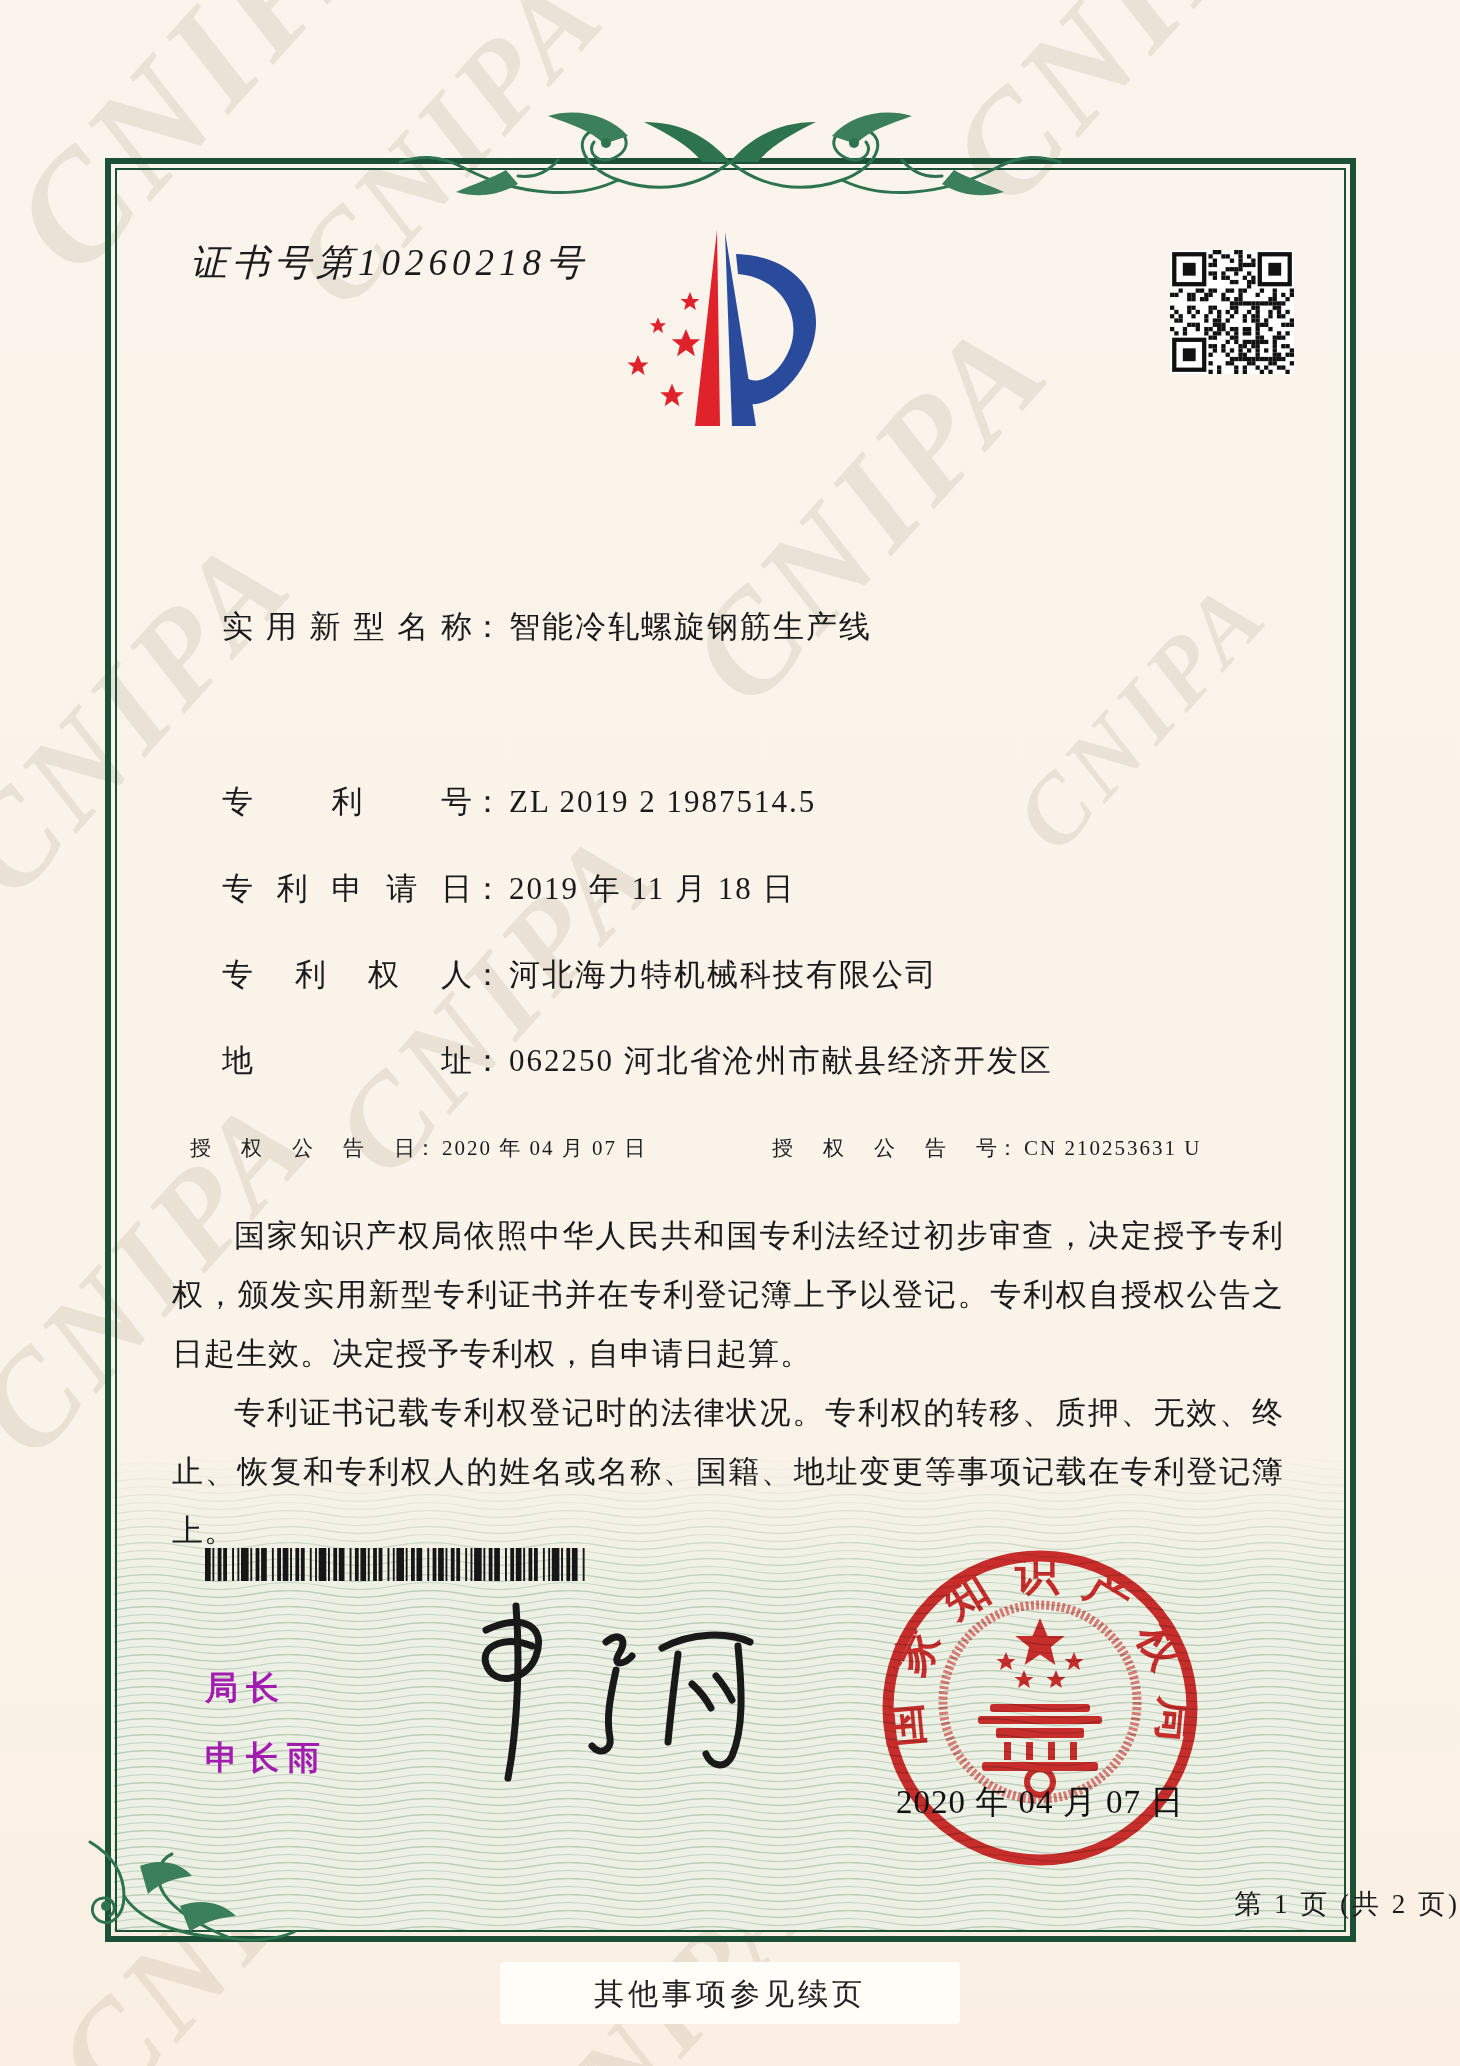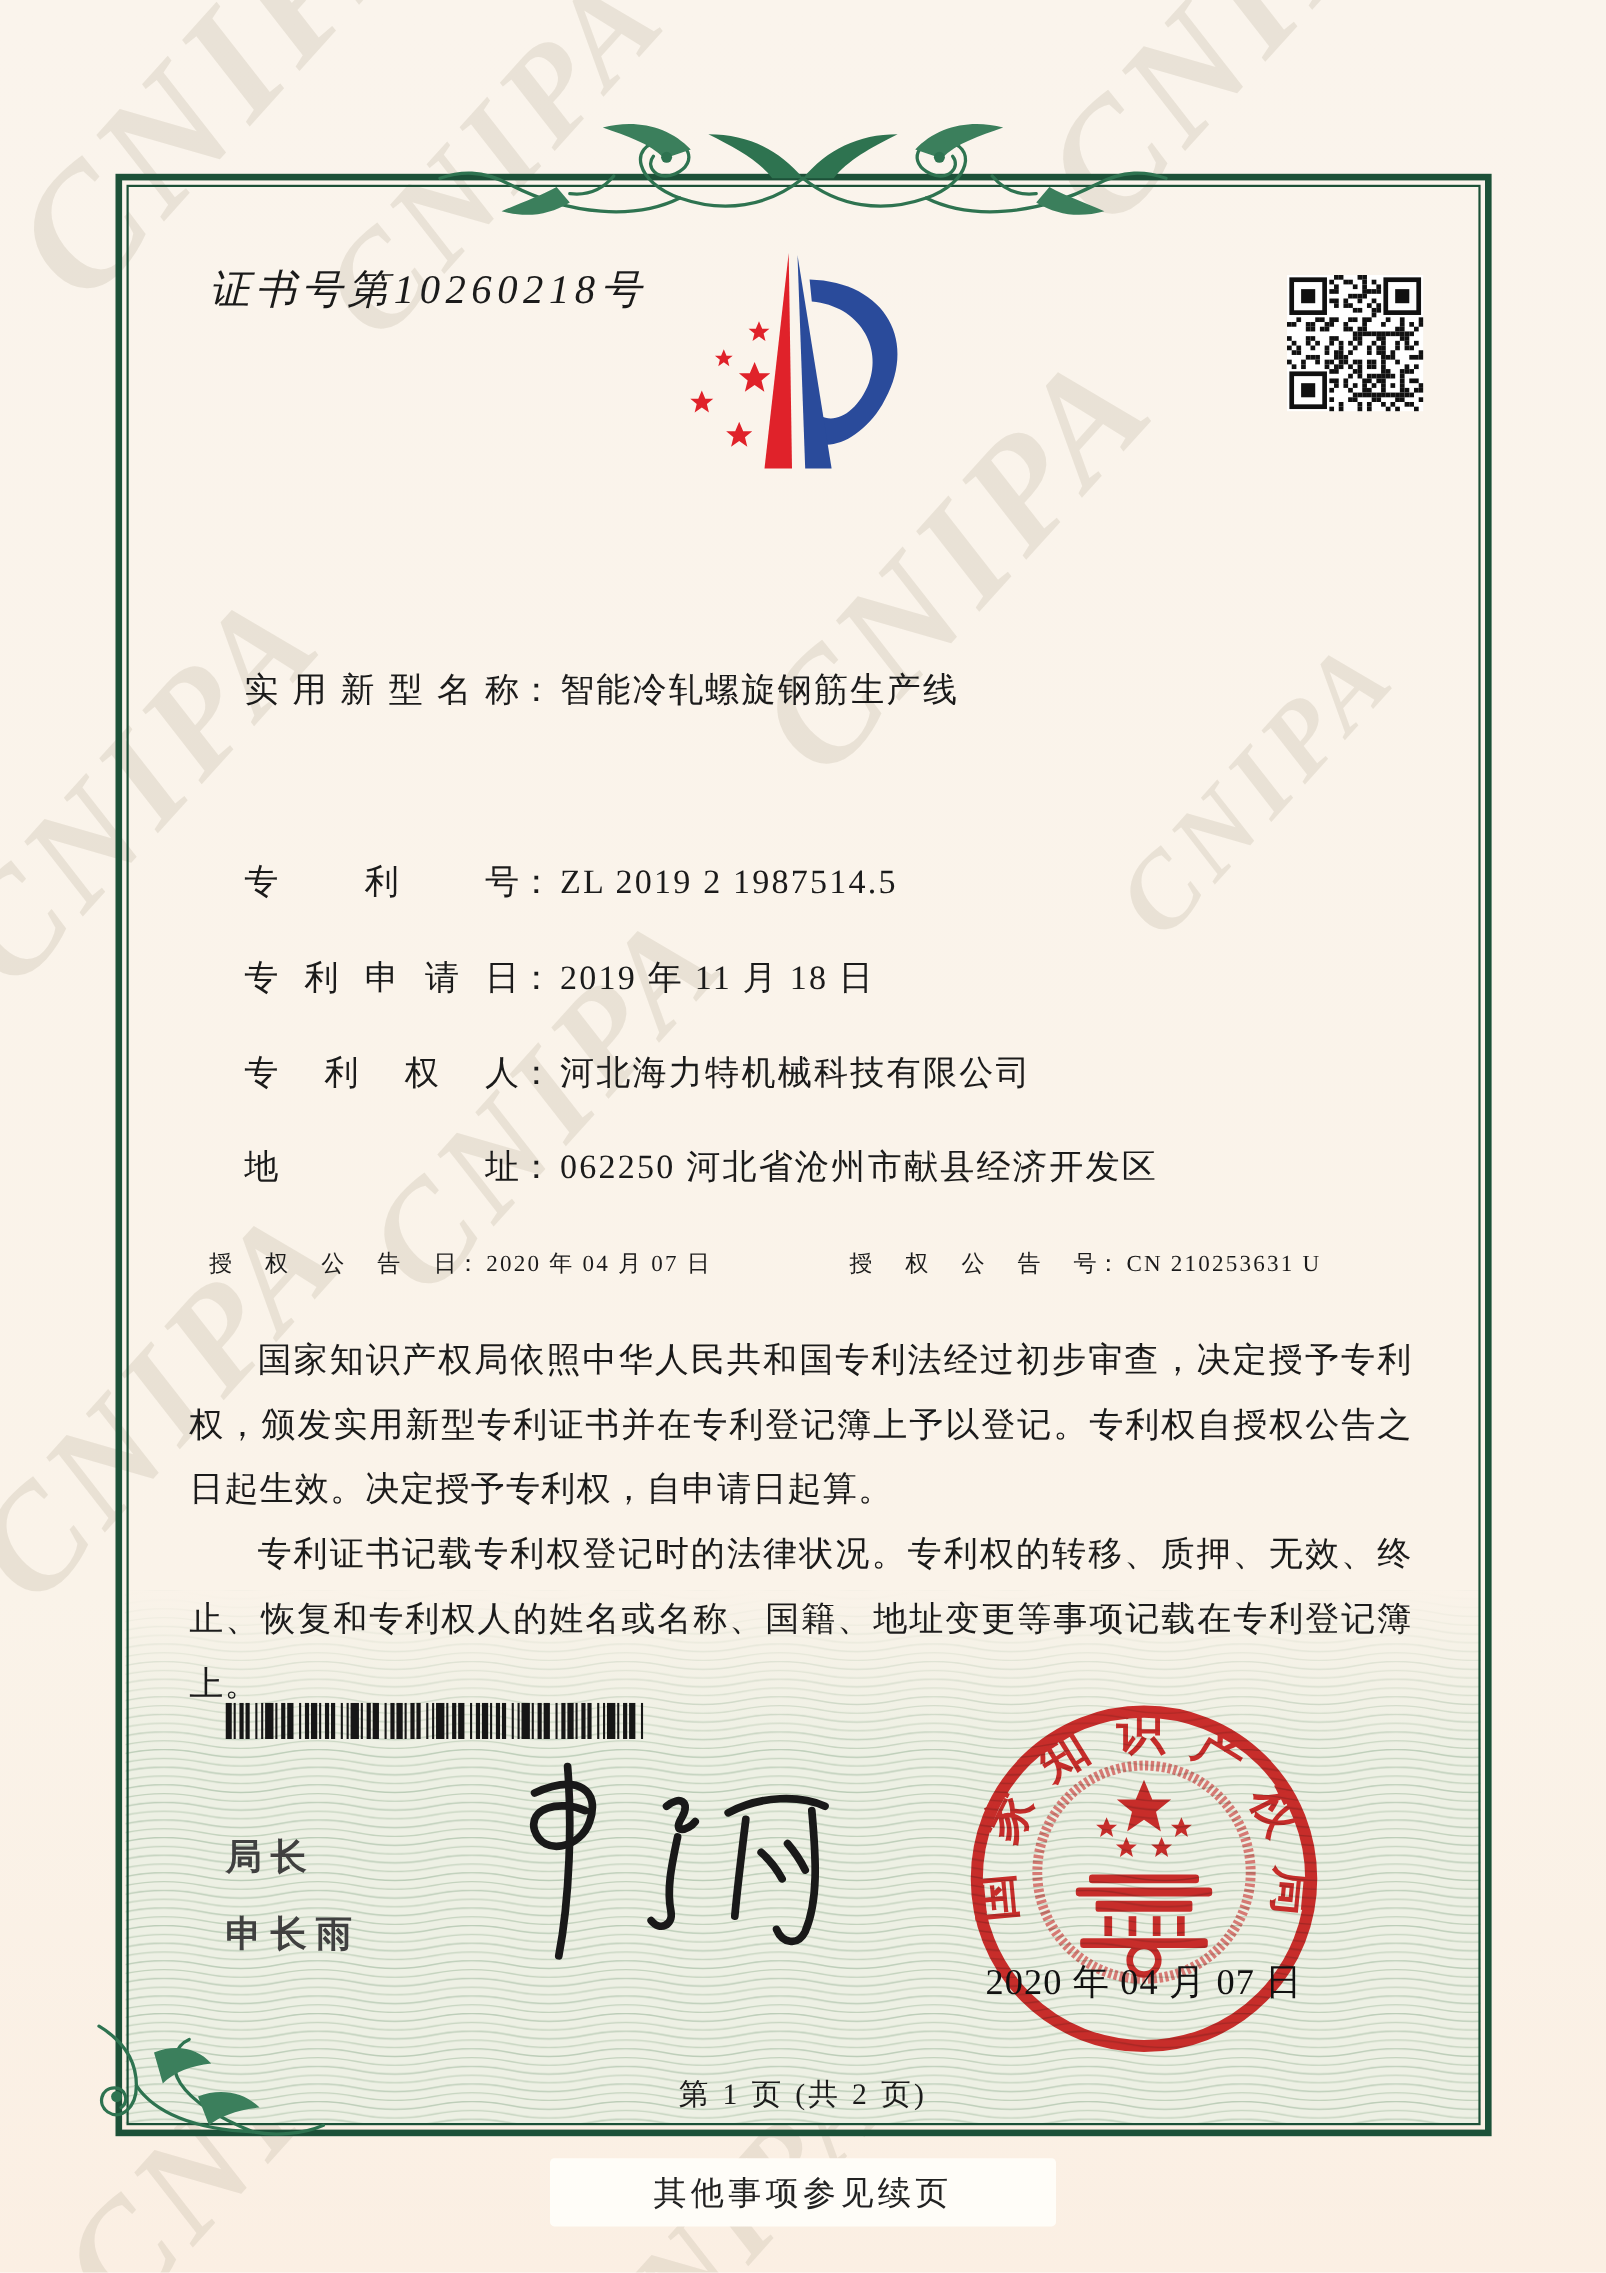--- a/index.html
+++ b/index.html
@@ -36,28 +36,28 @@
   .fvalue{letter-spacing:2px;}
   .grow{position:absolute;font-size:21px;z-index:10;white-space:nowrap;}
   .glabel{display:inline-block;width:225px;text-align:justify;text-align-last:justify;vertical-align:bottom;}
   
   .body-text{position:absolute;left:172px;top:1206px;width:1112px;z-index:10;
     font-size:31px;line-height:59px;letter-spacing:1px;text-align:justify;}
   .body-text p{margin:0;text-indent:2em;}
   
   .barcode{position:absolute;left:205px;top:1548px;z-index:10;}
   .officer{position:absolute;left:205px;z-index:10;font-family:"Liberation Sans","DejaVu Sans",sans-serif;
-    font-weight:600;font-size:33px;letter-spacing:8px;color:#404040;}
+    font-weight:600;font-size:33px;letter-spacing:8px;color:#a21caf;}
   .officer.t{top:1666px;} .officer.n{top:1736px;}
   .sig{position:absolute;left:430px;top:1596px;z-index:11;}
   .seal{position:absolute;left:866px;top:1534px;z-index:11;opacity:.94;mix-blend-mode:multiply;}
   .seal-date{position:absolute;left:866px;top:1780px;width:348px;text-align:center;
     font-size:33px;letter-spacing:1px;color:#111;z-index:12;}
   
-  .page-num{position:absolute;left:0;width:100%;top:1886px;text-align:center;
+  .page-num{position:absolute;left:0;width:100%;top:1886px;text-align:right;
     font-size:27px;letter-spacing:3px;z-index:10;}
   .note-band{position:absolute;left:500px;top:1962px;width:460px;height:62px;
     background:#fffdf8;border-radius:4px;z-index:10;}
   .note{position:absolute;left:0;width:100%;top:1974px;text-align:center;
     font-size:30px;letter-spacing:4px;z-index:11;color:#222;}
   .orn{position:absolute;z-index:6;pointer-events:none;}
 </style>
 </head>
 <body>
 

